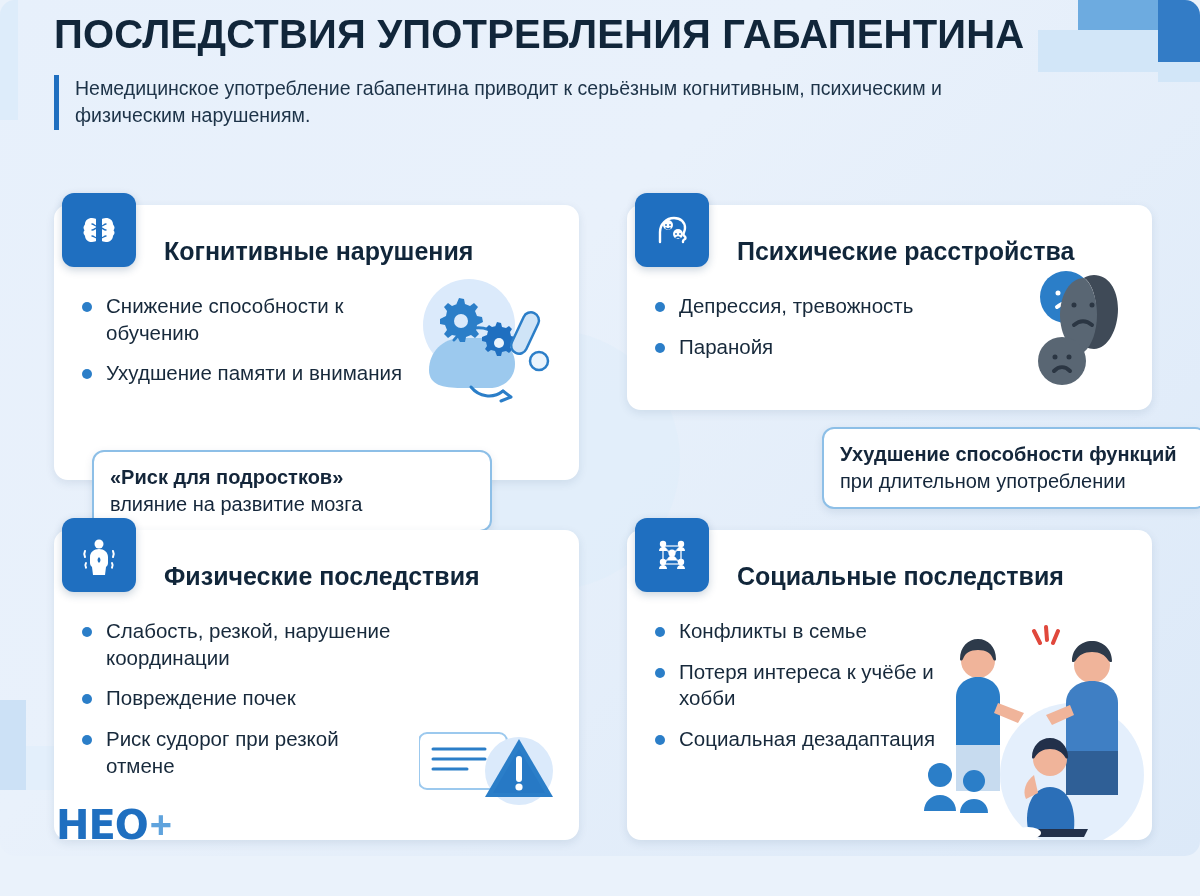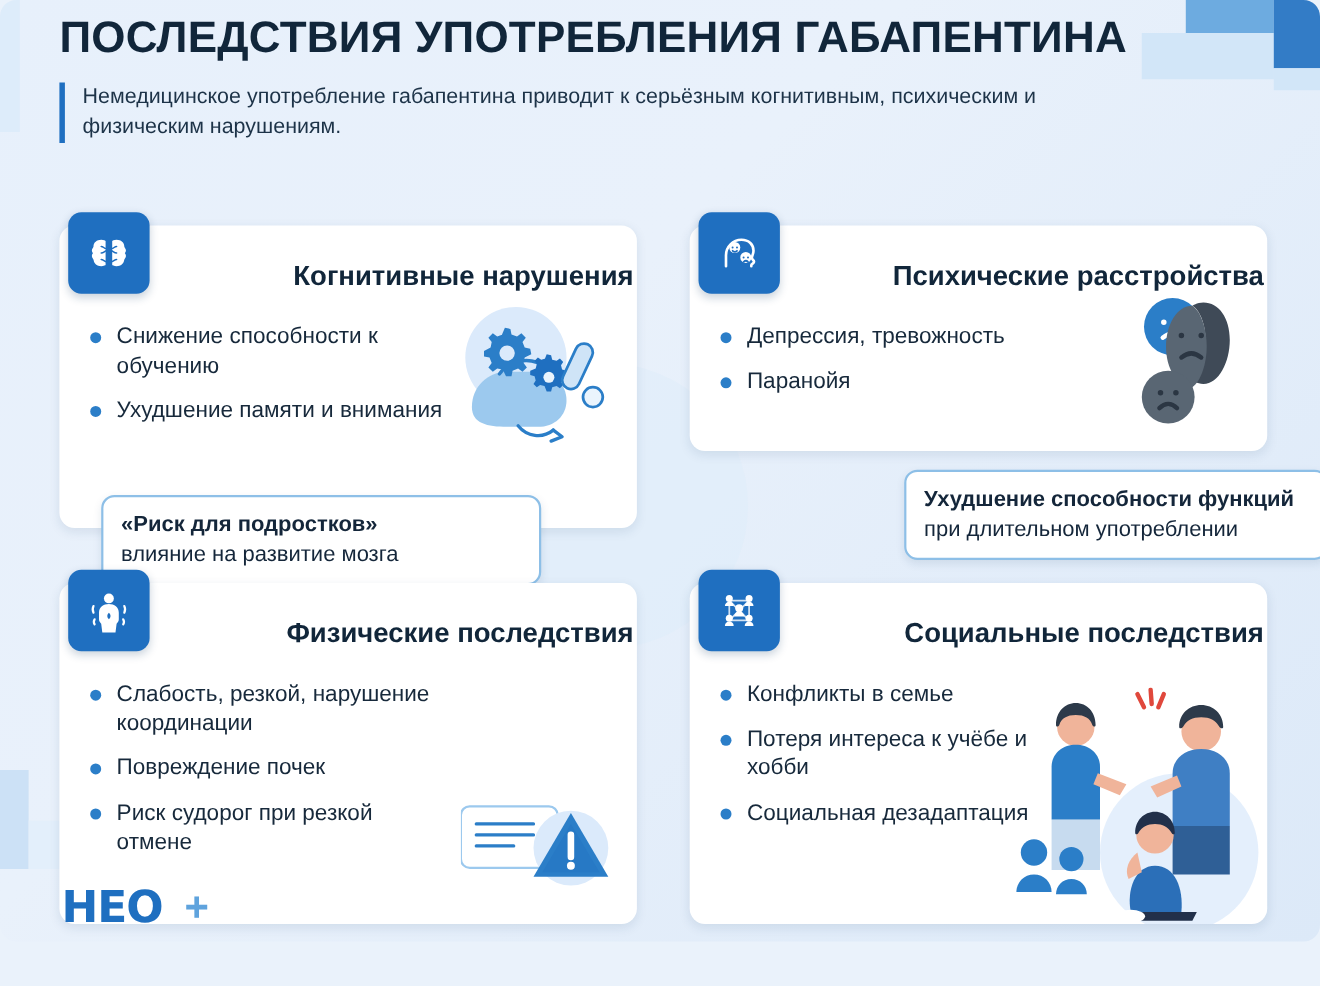--- a/index.html
+++ b/index.html
@@ -87,23 +87,22 @@
 
   .card-a { left: 0;    top: 0;    width: 525px; height: 275px; }
   .card-b { left: 573px; top: 0;   width: 525px; height: 205px; }
   .card-c { left: 0;    top: 325px; width: 525px; height: 310px; }
   .card-d { left: 573px; top: 325px; width: 525px; height: 310px; }
 
   .card-head {
     display: flex;
     align-items: center;
     gap: 14px;
-    padding: 0 3px;
+    padding: 0 18px;
     height: 84px;
-    justify-content: flex-end;
   }
 
   .badge {
     position: absolute;
     left: 8px;
     top: -12px;
     width: 74px;
     height: 74px;
     background: #1f6fc0;
     border-radius: 12px;
@@ -171,21 +170,21 @@
   .ill-warn   { left: 365px; top: 185px; }
   .ill-family { left: 295px; top: 95px; }
 
   
   .logo {
     position: absolute;
     left: 56px;
     bottom: 8px;
     display: flex;
     align-items: center;
-    gap: 18px;
+    gap: 0;
   }
   .logo-text {
     font-size: 40px;
     font-weight: 700;
     color: #1f6fc0;
     letter-spacing: -1px;
     font-family: "DejaVu Sans", sans-serif;
   }
   .logo-plus {
     font-size: 38px;

